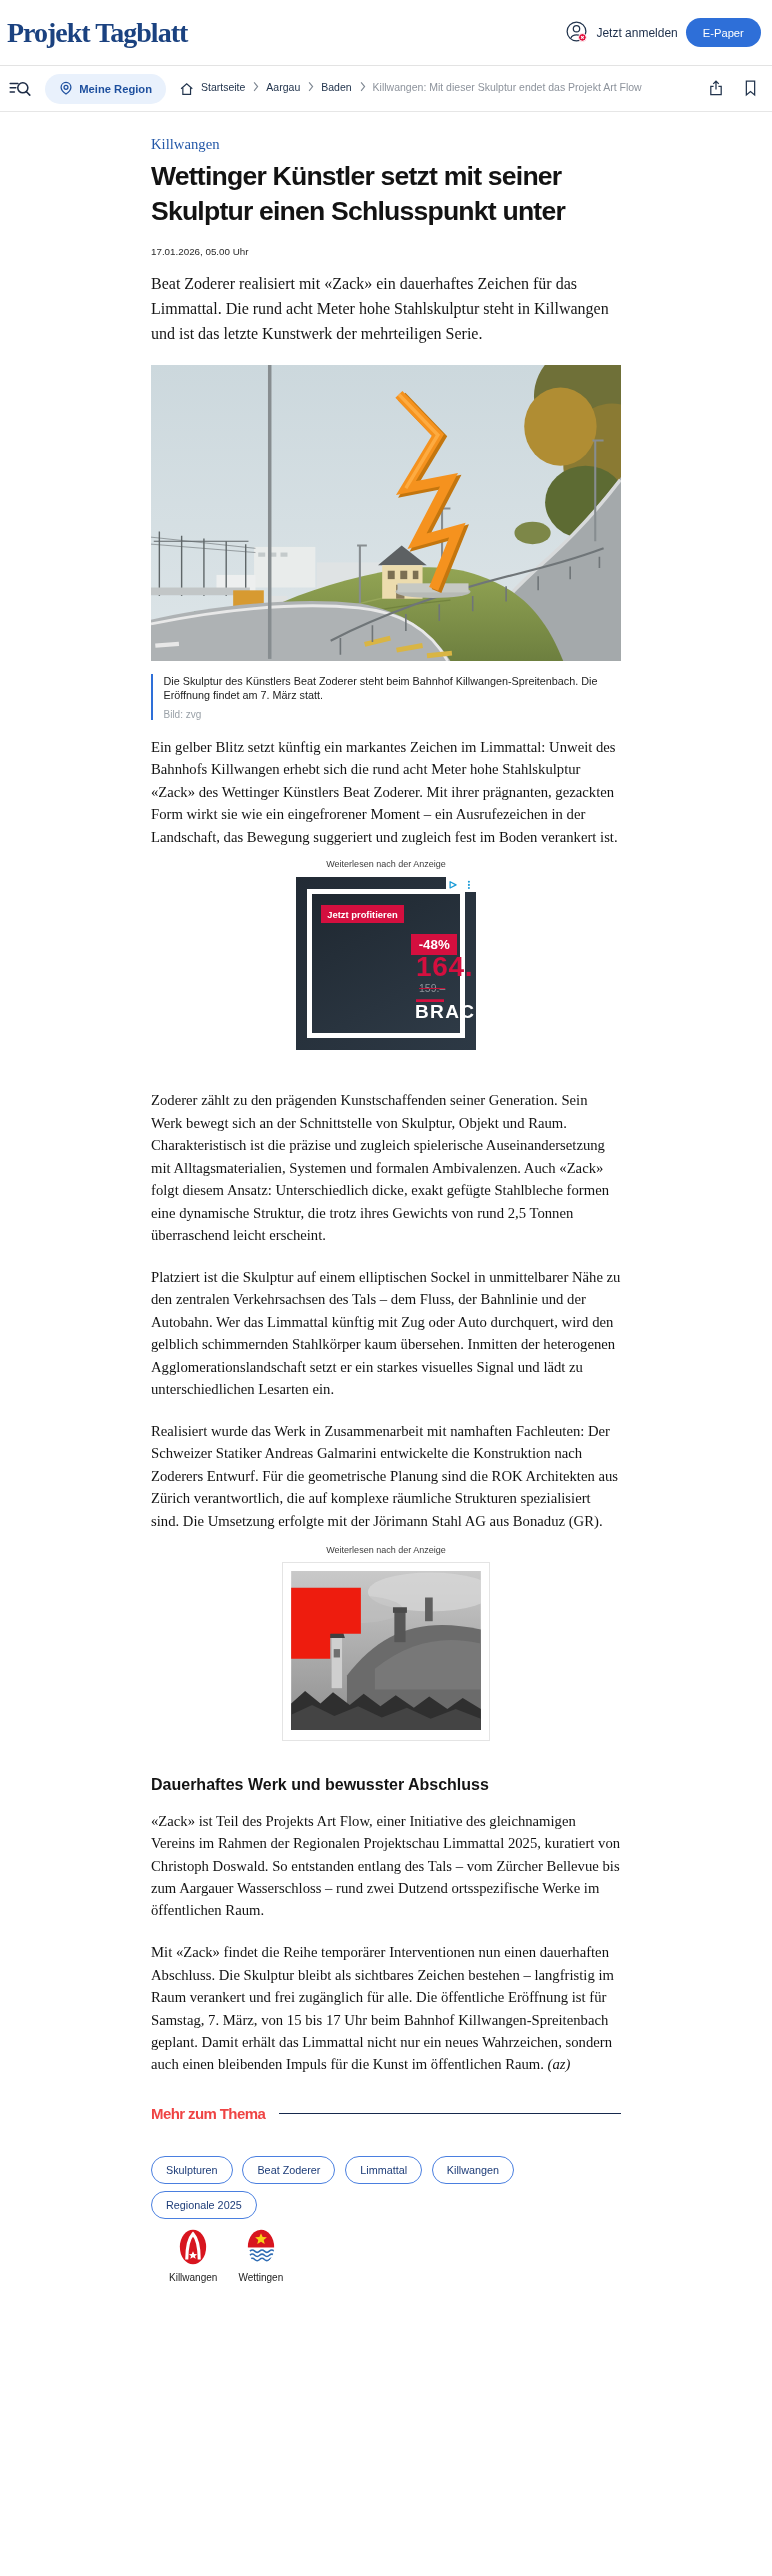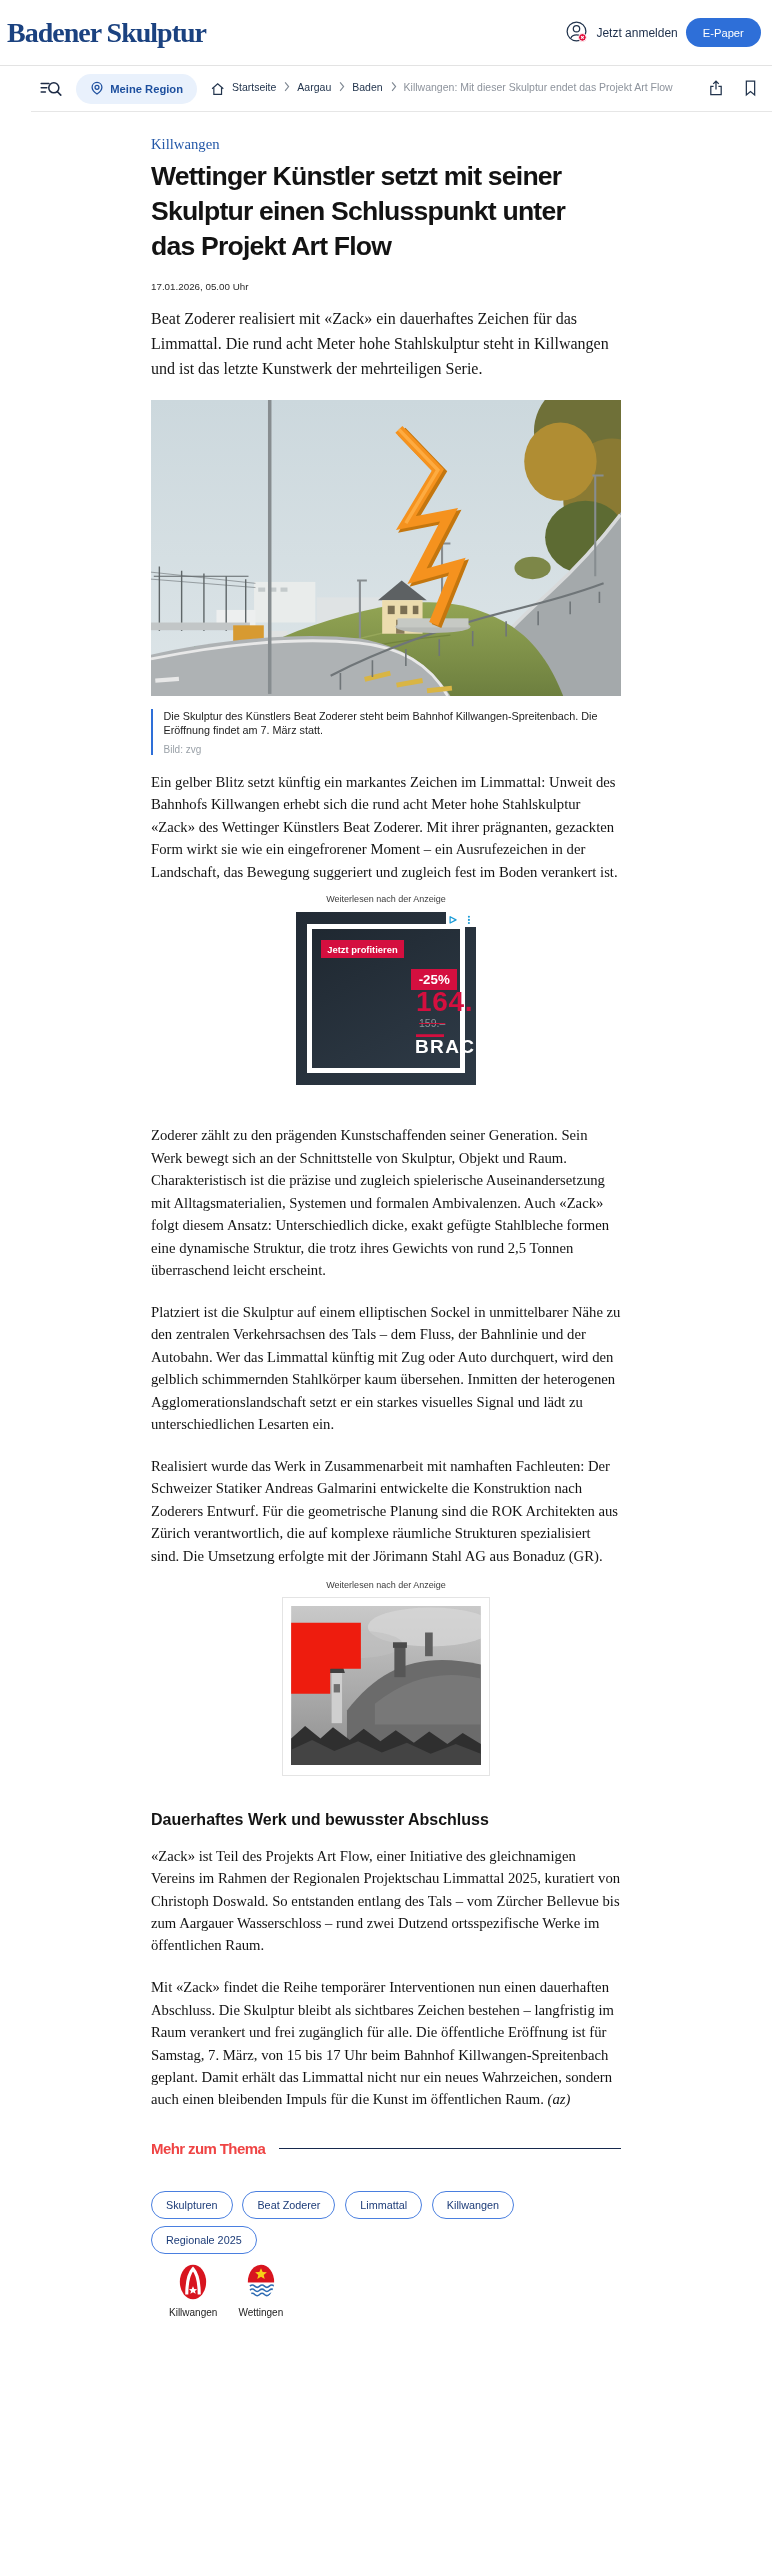--- a/index.html
+++ b/index.html
@@ -12,21 +12,21 @@
   .header { height:66px; display:flex; align-items:center; justify-content:space-between;
             padding:0 11.2px 0 7px; border-bottom:0.7px solid #e3e3e3; }
   .logo { font-family:"Liberation Serif", serif; font-weight:700; font-size:28px;
           color:#1b4280; letter-spacing:-1px; cursor:pointer; }
   .header-right { display:flex; align-items:center; gap:8px; }
   .login { display:flex; align-items:center; gap:7px; font-size:12px; color:#1c2e4a; cursor:pointer; }
   .epaper-btn { background:#2e6fd8; color:#fff; font-size:11.2px; padding:8.4px 17px;
                 border-radius:18px; border:none; cursor:pointer; font-family:inherit; }
   
   .navbar { height:46px; display:flex; align-items:center; gap:12.6px;
-            padding:0 12.6px 0 8.4px; border-bottom:0.7px solid #e6e6e6;margin-left:31px; }
+            padding:0 12.6px 0 8.4px; border-bottom:0.7px solid #e6e6e6; }
   .menu-search { display:flex; align-items:center; cursor:pointer; }
   .region-pill { display:flex; align-items:center; gap:6.3px; background:#e9f1fc; border-radius:15.4px;
                  padding:7px 14px; color:#1d4f9e; font-size:11.2px; font-weight:700; cursor:pointer; white-space:nowrap; }
   .breadcrumb { display:flex; align-items:flex-start; gap:7px; font-size:10.5px; color:#22344d; flex:1; min-width:0; }
   .crumb { cursor:pointer; white-space:nowrap; }
   .crumb-current { color:#8d939c; cursor:default; overflow:hidden; text-overflow:ellipsis; white-space:nowrap; }
   .nav-actions { display:flex; gap:17px; align-items:center; }
   .nav-actions > span { cursor:pointer; }
   
   .article { width:470px; margin:0 auto; }
@@ -75,21 +75,21 @@
   .tag { border:1px solid #4a7fe0; color:#1d3c78; border-radius:14.7px; padding:7px 14px;
          font-size:10.8px; cursor:pointer; white-space:nowrap; }
   .badges { margin-top:9.8px; display:flex; gap:21px; padding-left:18px; }
   .badge-item { display:flex; flex-direction:column; align-items:center; gap:5.6px;
                 font-size:10px; color:#222; cursor:pointer; }
 </style>
 </head>
 <body>
 
 <div class="header">
-  <div class="logo">Badener Skulptur</div>
+  <div class="logo">Projekt Tagblatt</div>
   <div class="header-right">
     <div class="login">
       <span>
         <svg width="25" height="25" viewBox="0 0 36 36">
           <circle cx="18" cy="18" r="13.5" fill="none" stroke="#22344d" stroke-width="1.8"></circle>
           <circle cx="18" cy="14" r="4.6" fill="none" stroke="#22344d" stroke-width="1.8"></circle>
           <path d="M10,27.5 C12,21.5 24,21.5 26,27.5" fill="none" stroke="#22344d" stroke-width="1.8"></path>
           <circle cx="26.5" cy="26.5" r="5.6" fill="#e3123f" stroke="#fff" stroke-width="1.4"></circle>
           <path d="M24.6,24.6 L28.4,28.4 M28.4,24.6 L24.6,28.4" stroke="#fff" stroke-width="1.5"></path>
         </svg>
@@ -159,21 +159,20 @@
   </div>
 </div>
 
 <div class="article">
 
   <div class="kicker">Killwangen</div>
 
   <h1 class="headline" style="margin:5.6px 0 0 0;">
     <div>Wettinger Künstler setzt mit seiner</div>
     <div>Skulptur einen Schlusspunkt unter</div>
-    <div>das Projekt Art Flow</div>
   </h1>
 
   <div class="date">17.01.2026, 05.00 Uhr</div>
 
   <div class="lead">Beat Zoderer realisiert mit «Zack» ein dauerhaftes Zeichen für das Limmattal. Die rund acht Meter hohe Stahlskulptur steht in Killwangen und ist das letzte Kunstwerk der mehrteiligen Serie.</div>
 
   <figure>
     <svg class="hero" viewBox="0 0 675 423" preserveAspectRatio="none">
       <defs>
         <linearGradient id="sky" x1="0" y1="0" x2="0" y2="1">
@@ -259,21 +258,21 @@
     </figcaption>
   </figure>
 
   <p class="body-p p-first">Ein gelber Blitz setzt künftig ein markantes Zeichen im Limmattal: Unweit des Bahnhofs Killwangen erhebt sich die rund acht Meter hohe Stahlskulptur «Zack» des Wettinger Künstlers Beat Zoderer. Mit ihrer prägnanten, gezackten Form wirkt sie wie ein eingefrorener Moment – ein Ausrufezeichen in der Landschaft, das Bewegung suggeriert und zugleich fest im Boden verankert ist.</p>
 
   <div class="ad-note">Weiterlesen nach der Anzeige</div>
 
   <div class="ad1-wrap">
     <div class="ad1-frame"></div>
     <div class="ad1-badge">Jetzt profitieren</div>
-    <div class="ad1-discount">-25%</div>
+    <div class="ad1-discount">-48%</div>
     <div class="ad1-price">164.—</div>
     <div class="ad1-old">159.–</div>
     <div class="ad1-brand">BRACK.</div>
     <div class="adchoices">
       <span class="adchip">
         <svg width="9.8" height="9.8" viewBox="0 0 14 14">
             <path d="M3,2.5 L11.5,7 L3,11.5 Z" fill="none" stroke="#1a9bd7" stroke-width="1.8" stroke-linejoin="round"></path>
           </svg>
       </span>
       <span class="adchip">

